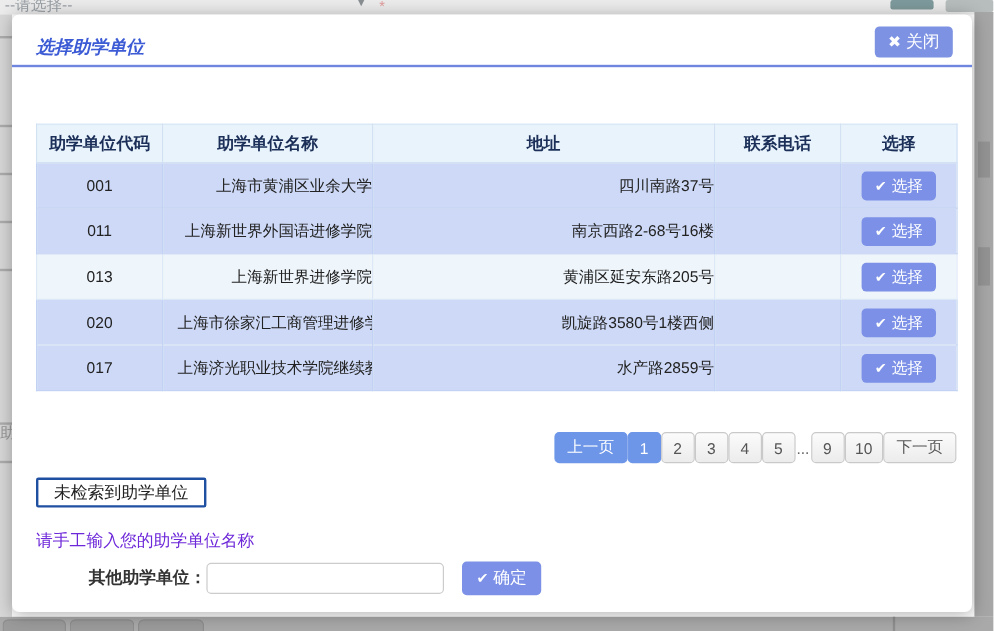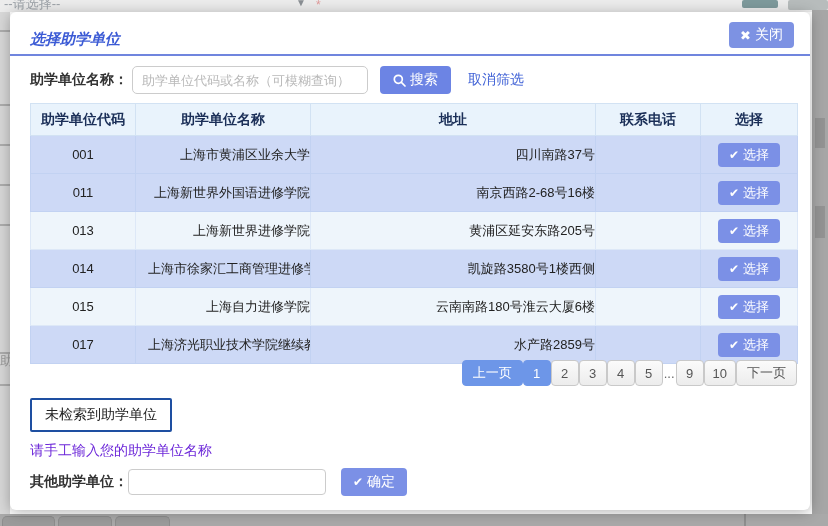--- a/index.html
+++ b/index.html
@@ -56,25 +56,25 @@
   
   .pagination { position:absolute; right:13px; top:348px; display:flex; align-items:center; }
   .pg { height:26px; min-width:28px; padding:0 8px; display:inline-flex; align-items:center; justify-content:center;
         border:1px solid #c9c9c9; border-radius:4px; background:linear-gradient(#fbfbfb,#ececec); color:#555;
         font-size:13px; cursor:pointer; font-family:inherit; }
   .pg.primary { background:#6d96e8; border-color:#6d96e8; color:#fff; }
   .pg.word { padding:0 10px; }
   .pg-ellipsis { border:none; background:none; color:#666; font-size:13px; padding:0 1px; }
 
   
-  .notfound-btn { position:absolute; left:20px; top:386px; height:34px; padding:0 13px; background:#fff;
+  .notfound-btn { position:absolute; left:20px; top:386px; height:25px; padding:0 13px; background:#fff;
                   border:2px solid #1e4fa1; border-radius:2px; color:#222; font-size:14px; cursor:pointer; font-family:inherit; }
   .manual-hint { position:absolute; left:20px; top:430px; font-size:14px; color:#6d28d9; }
   .other-row { position:absolute; left:20px; top:455px; height:30px; display:flex; align-items:center; }
-  .other-label { font-size:14px; font-weight:bold; color:#333; }
+  .other-label { font-size:14px; font-weight:bold; color:#333;margin-left:44px; }
   .other-input { width:198px; height:26px; border:1px solid #ccc; border-radius:4px; padding:0 8px;
                  font-size:13px; font-family:inherit; outline:none; }
   .confirm-btn { margin-left:15px; height:28px; padding:0 12px; font-size:14px; background:#7b90e6; }
   .confirm-btn .ic { font-size:12px; font-style:normal; }
 </style>
 </head>
 <body>
 
 <div class="bg-top">
   <span class="bg-dropdown-text">--请选择--</span>
@@ -107,32 +107,20 @@
 
   <div class="modal-title">选择助学单位</div>
 
   <button class="btn close-btn">
     <span class="ic">✖</span>
     <span>关闭</span>
   </button>
 
   <div class="modal-divider"></div>
 
-  <div class="search-row">
-    <span class="search-label">助学单位名称：</span>
-    <input class="search-input" type="text" placeholder="助学单位代码或名称（可模糊查询）" style="">
-    <button class="btn search-btn">
-      <svg width="13" height="13" viewBox="0 0 13 13">
-        <circle cx="5.3" cy="5.3" r="4" fill="none" stroke="#fff" stroke-width="1.7"></circle>
-        <line x1="8.4" y1="8.4" x2="12" y2="12" stroke="#fff" stroke-width="1.7" stroke-linecap="round"></line>
-      </svg>
-      <span>搜索</span>
-    </button>
-    <a class="cancel-filter">取消筛选</a>
-  </div>
 
   <table class="unit-table">
     <colgroup>
         <col style="width:105px">
         <col style="width:175px">
         <col style="width:285px">
         <col style="width:105px">
         <col style="width:97px">
       </colgroup>
     <thead>
@@ -169,33 +157,23 @@
         <td>013</td>
         <td class="al">上海新世界进修学院</td>
         <td class="al">黄浦区延安东路205号</td>
         <td></td>
         <td><button class="btn select-btn">
               <span class="ic">✔</span>
               <span>选择</span>
             </button></td>
       </tr>
       <tr class="odd">
-        <td>014</td>
+        <td>020</td>
         <td class="al">上海市徐家汇工商管理进修学...</td>
         <td class="al">凯旋路3580号1楼西侧</td>
-        <td></td>
-        <td><button class="btn select-btn">
-              <span class="ic">✔</span>
-              <span>选择</span>
-            </button></td>
-      </tr>
-      <tr class="even">
-        <td>015</td>
-        <td class="al">上海自力进修学院</td>
-        <td class="al">云南南路180号淮云大厦6楼</td>
         <td></td>
         <td><button class="btn select-btn">
               <span class="ic">✔</span>
               <span>选择</span>
             </button></td>
       </tr>
       <tr class="odd">
         <td>017</td>
         <td class="al">上海济光职业技术学院继续教...</td>
         <td class="al">水产路2859号</td>

